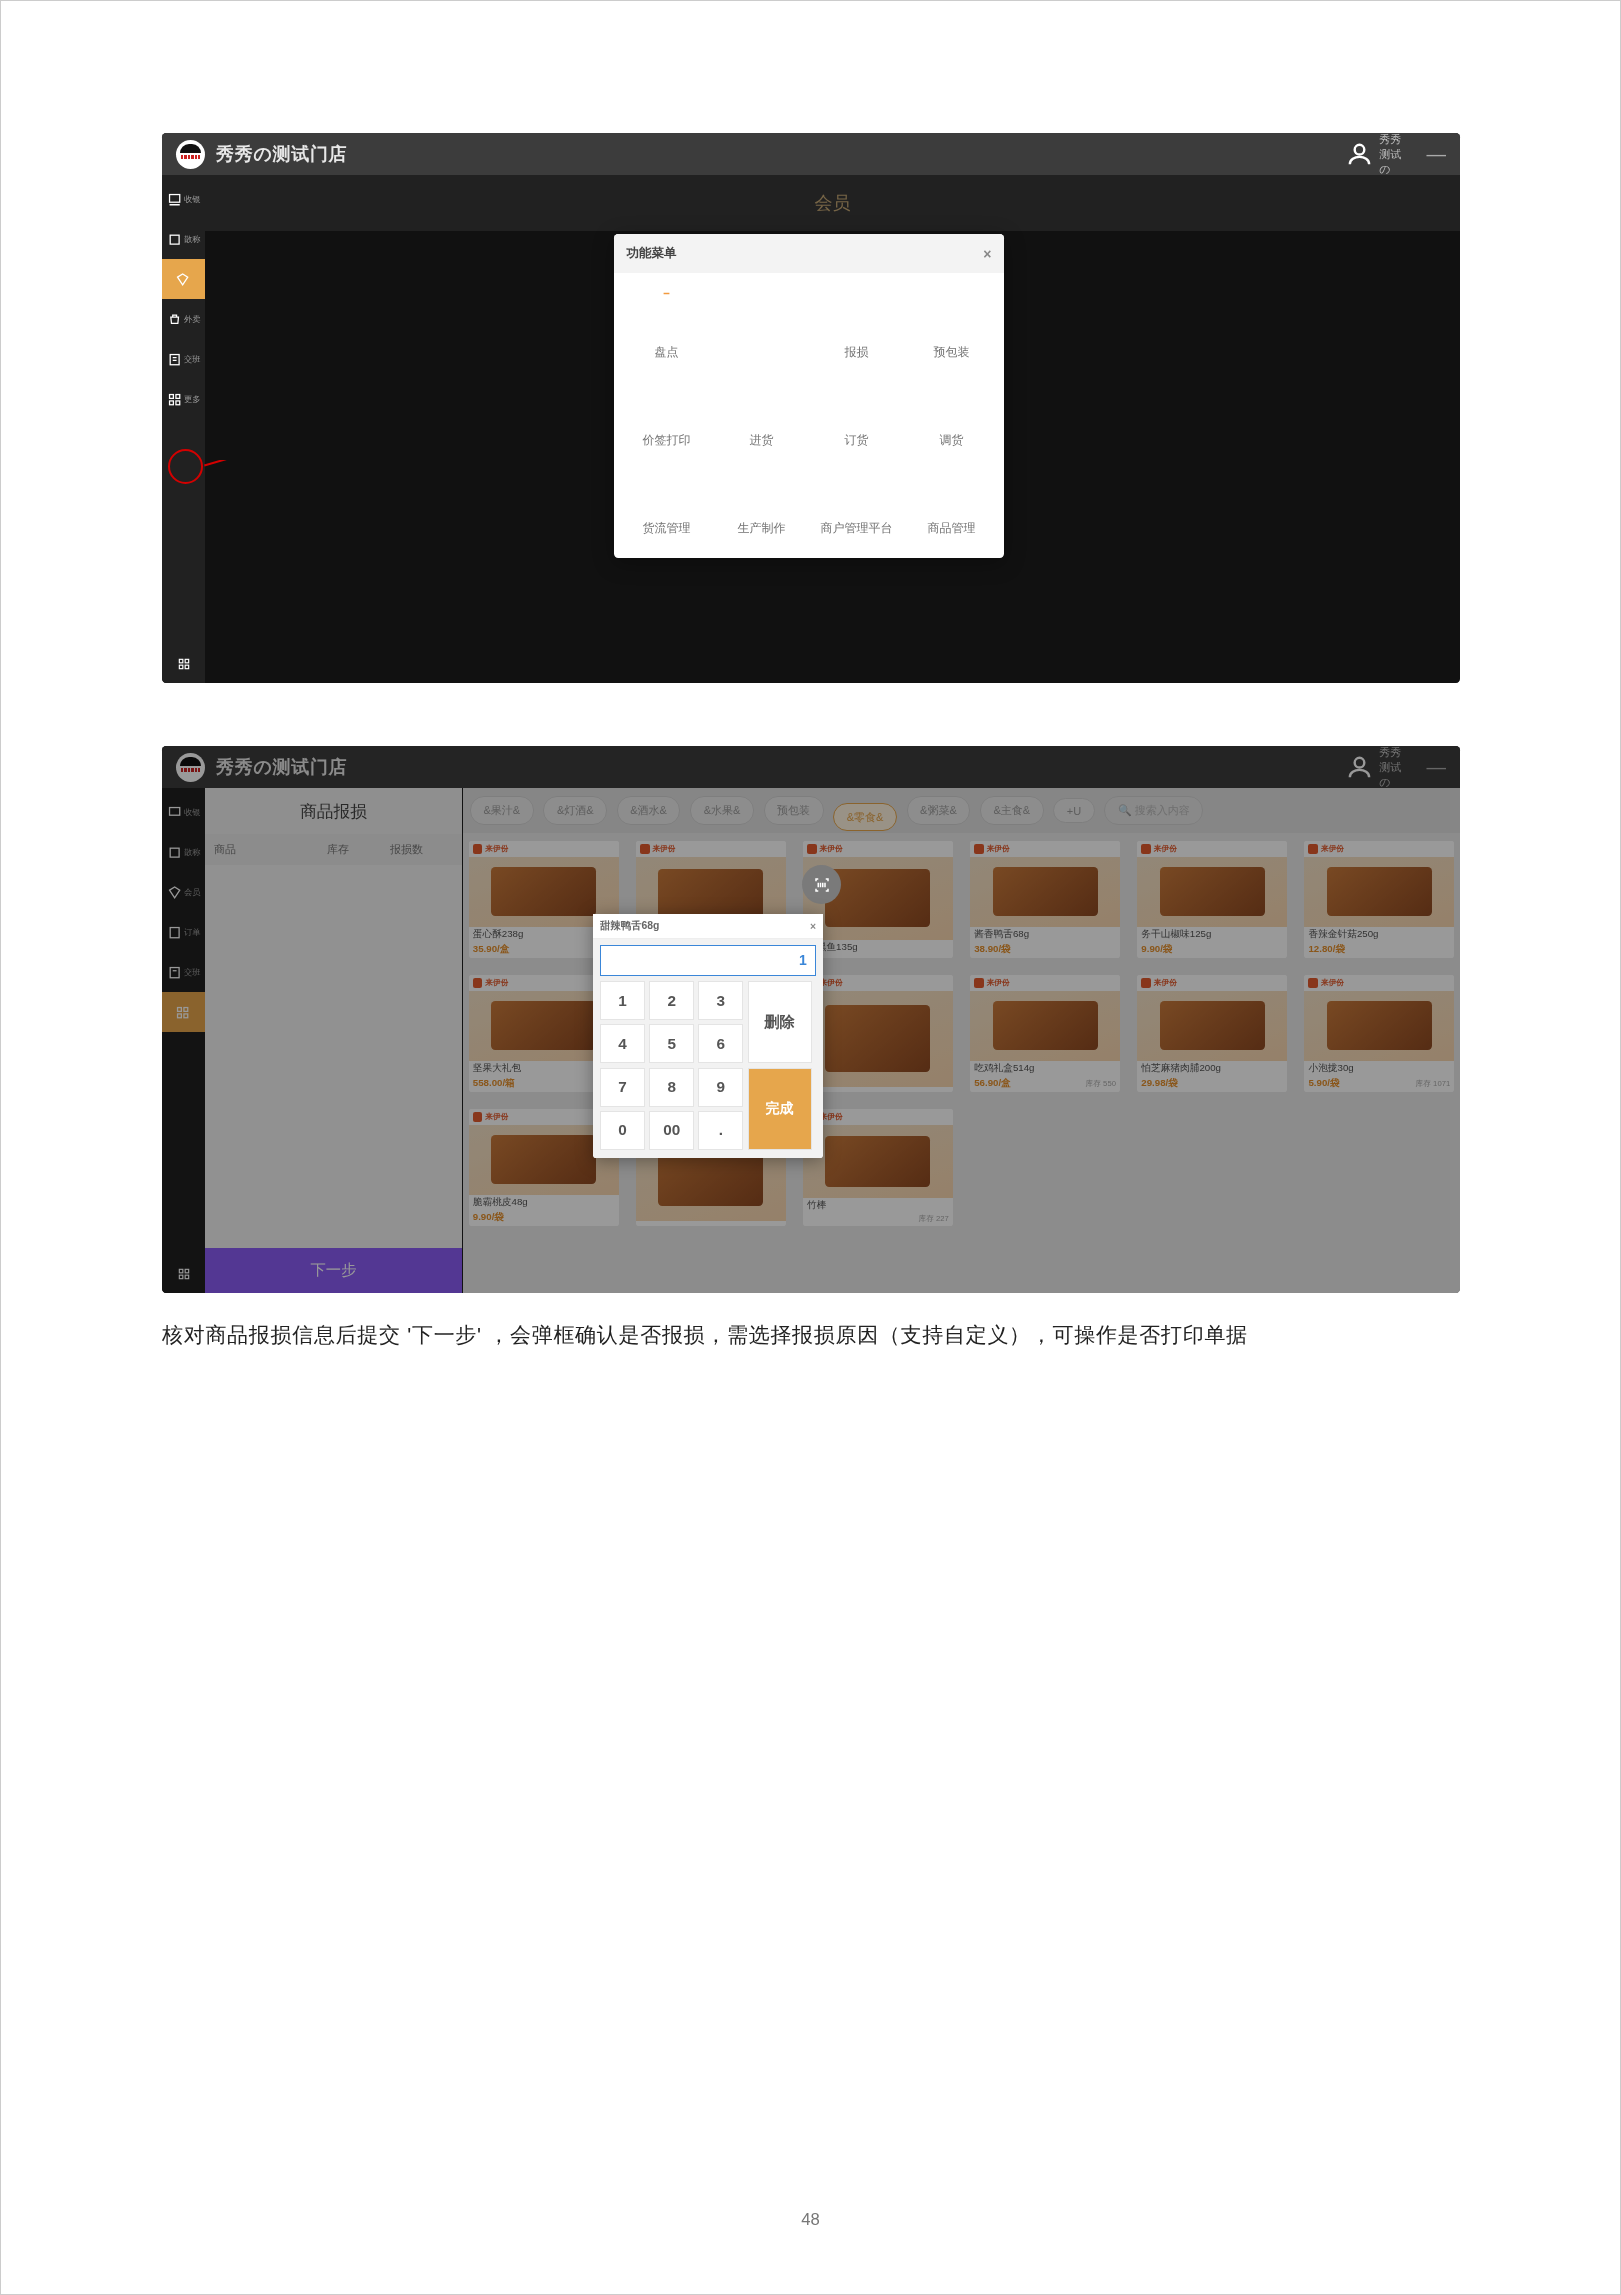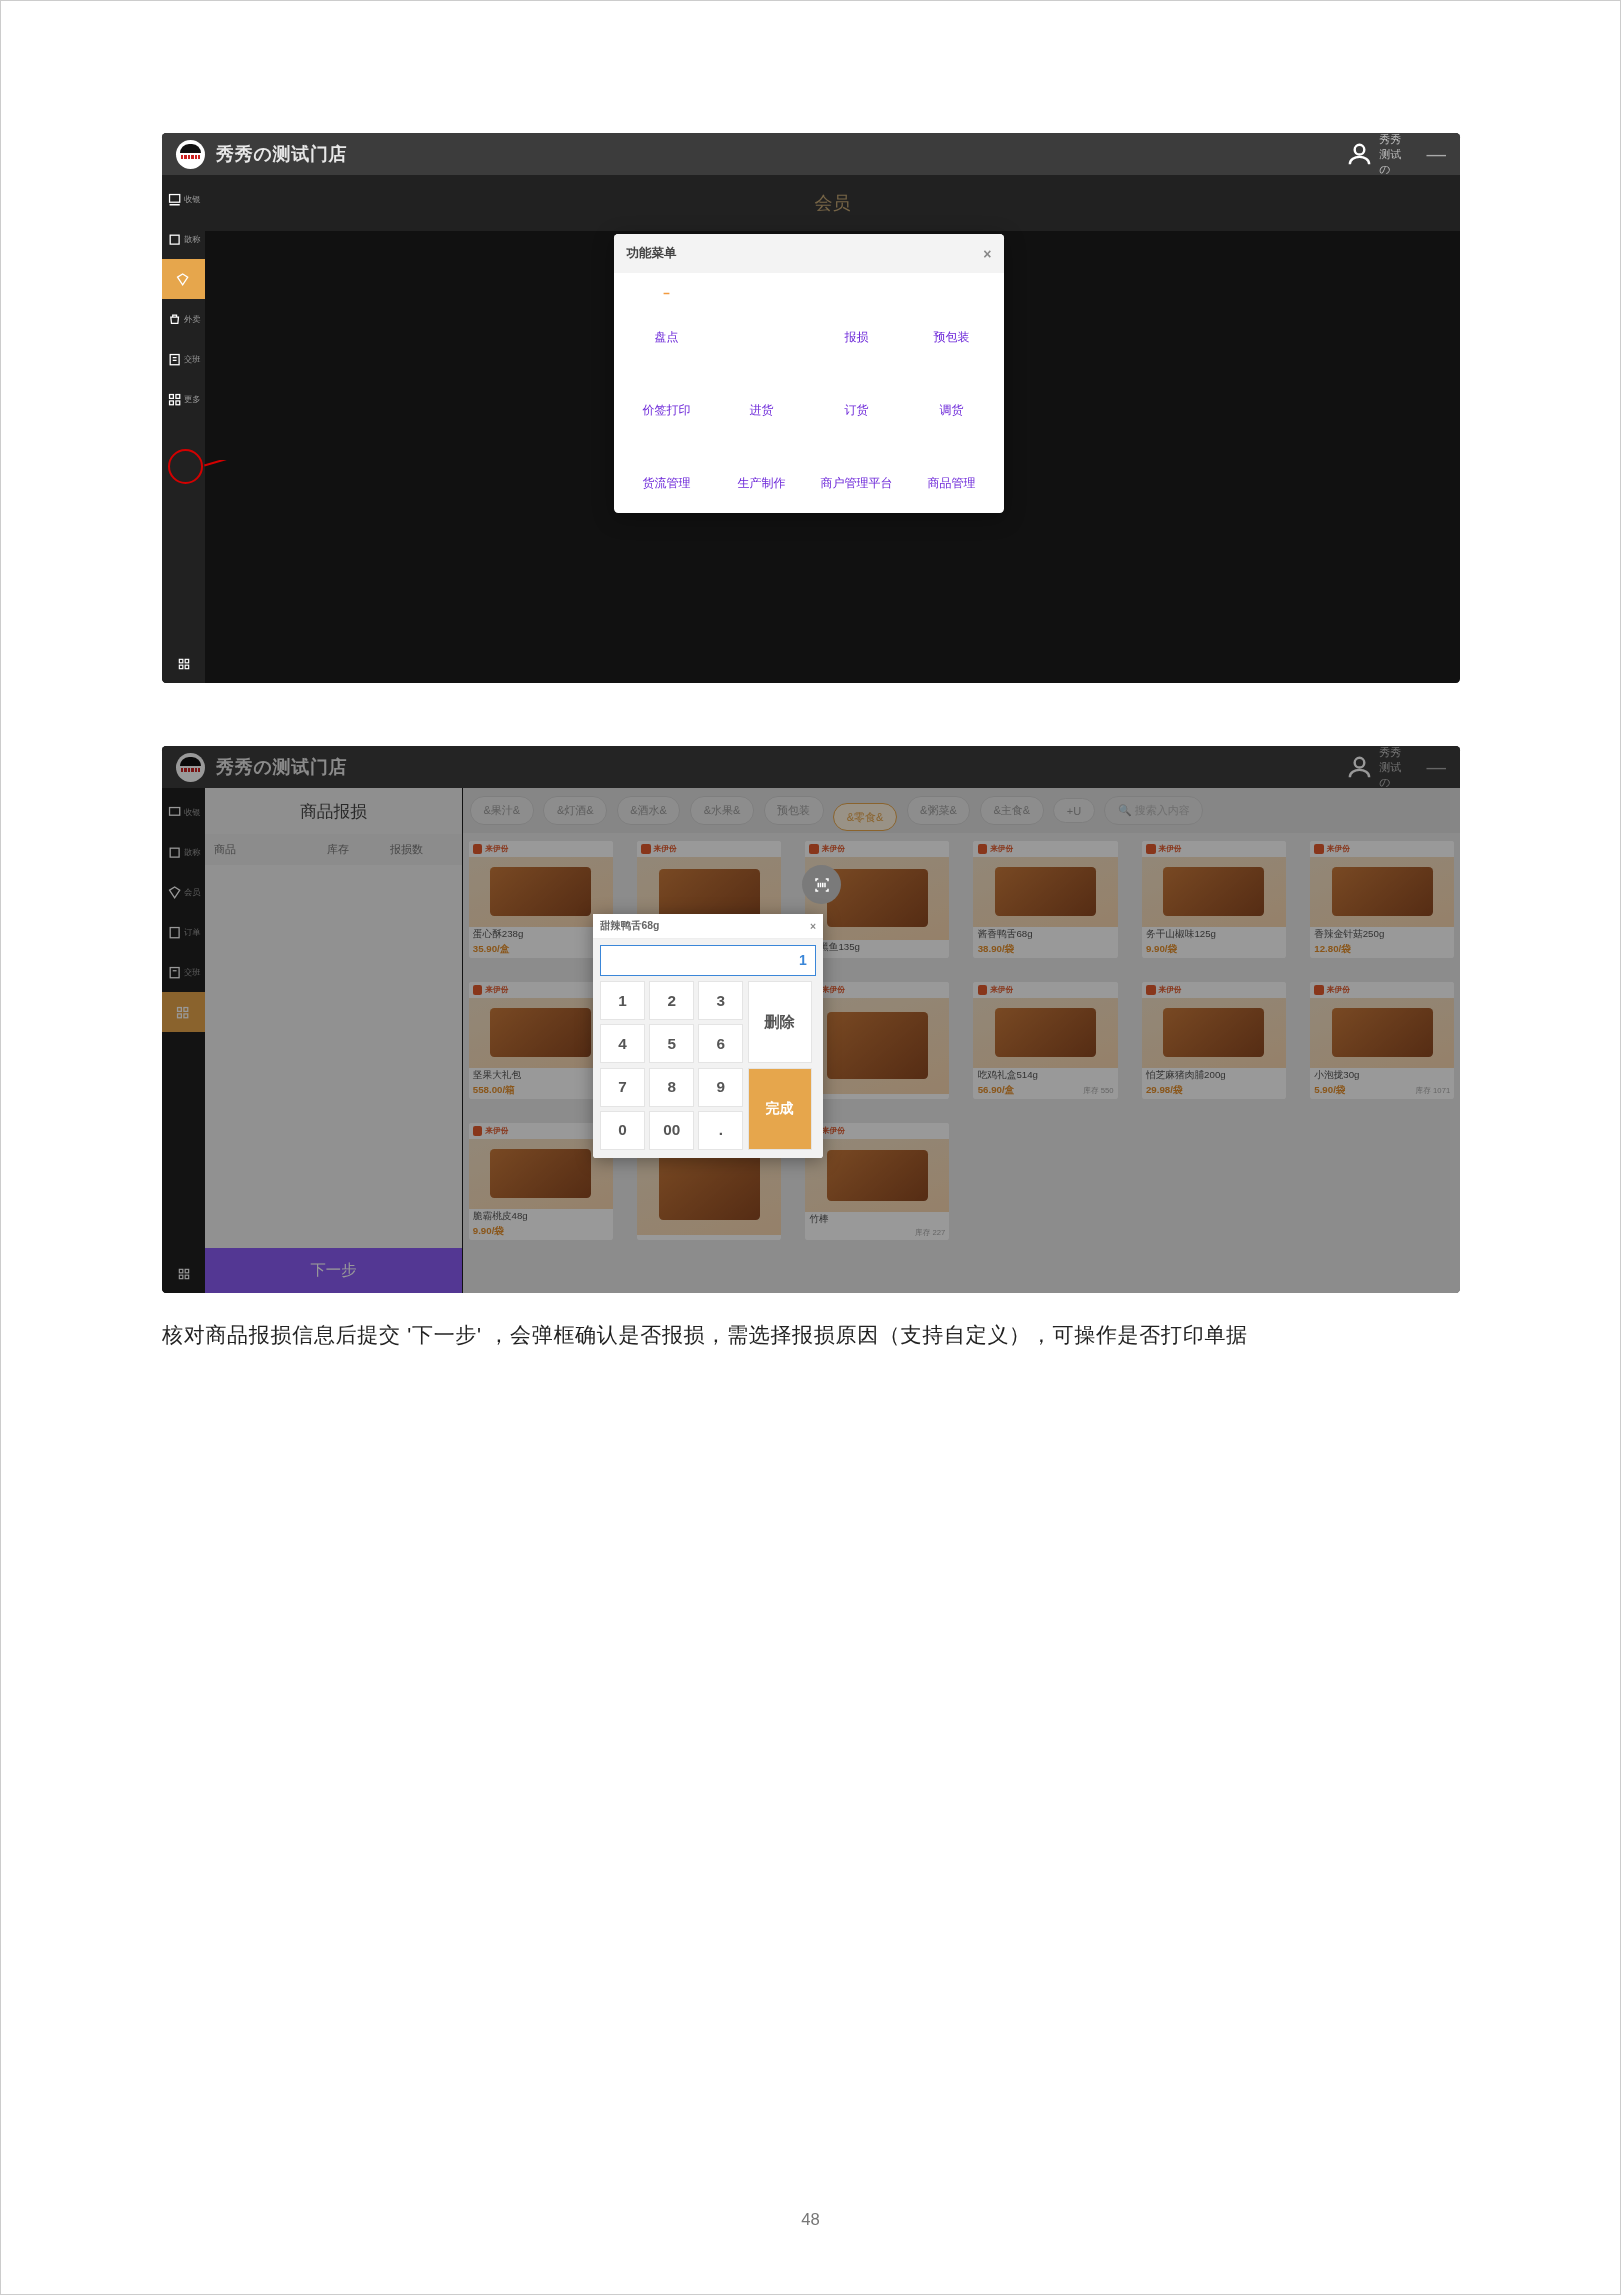--- a/index.html
+++ b/index.html
@@ -88,21 +88,21 @@
     height:39px; background:#f3f3f3; display:flex; align-items:center;
     padding:0 12.5px; font-size:12.5px; color:#444; font-weight:600;
   }
   #shot1 .modal-head .close { margin-left:auto; color:#888; font-size:14px; }
   #shot1 .modal-grid {
     display:grid; grid-template-columns:repeat(4,1fr);
     gap:14px 4.2px; padding:14px 7px 21px;
   }
   #shot1 .menu-item {
     display:flex; flex-direction:column; align-items:center;
-    gap:7px; font-size:12px; color:#6d28d9;
+    gap:22px; font-size:12px; color:#737373;
   }
   #shot1 .menu-ico {
     width:35px; height:35px; display:flex; align-items:center; justify-content:center;
   }
   #shot1 .red-circle {
     position:absolute; width:35px; height:35px; border:2.1px solid #d40000;
     border-radius:50%; left:5.6px; top:316px; z-index:5;
   }
   #shot1 .red-arrow {
     position:absolute; left:42px; top:327px; width:590px; height:139px;
@@ -146,21 +146,21 @@
   #shot2 .tab.active { border-color:#e6a64c; color:#e6a64c; background:#fff3e0;margin-top:13px; }
   #shot2 .tab.search { background:#e8e8e8; color:#999; }
   #shot2 .scan-btn {
     position:absolute; width:39px; height:39px; border-radius:50%;
     background:#7a7a7a; left:339px; top:77px; z-index:4;
     display:flex; align-items:center; justify-content:center; color:#fff;
     font-size:15.3px;
   }
   #shot2 .prod-grid {
     padding:8.3px 5.6px; display:grid;
-    grid-template-columns:repeat(6,1fr); gap:24px;
+    grid-template-columns:repeat(6,1fr); gap:17px;
   }
   #shot2 .card {
     background:#fff; border-radius:2.8px; overflow:hidden; height:117px;
     display:flex; flex-direction:column;
   }
   #shot2 .card .brand { height:15.3px; background:#fff; display:flex; align-items:center; padding:1.4px 4.2px;}
   #shot2 .card .brand .blogo{ width:9.7px;height:9.7px;background:#e35b2e;border-radius:2.1px;margin-right:2.8px;}
   #shot2 .card .brand .btxt{ font-size:7.7px;color:#e35b2e;font-weight:600;}
   #shot2 .card .img {
     flex:1; background:linear-gradient(160deg,#f4e2c8,#f9d7b0);

